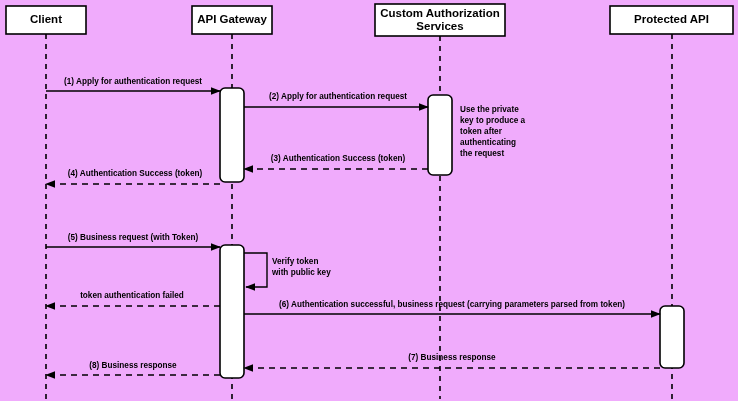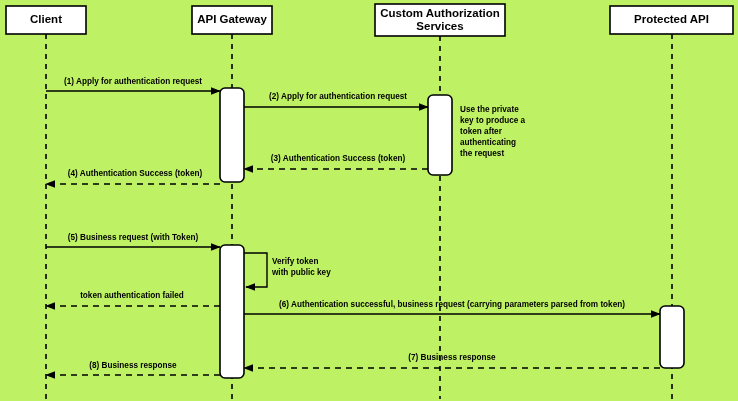--- a/index.html
+++ b/index.html
@@ -8,21 +8,21 @@
     padding: 0;
     background: #ffffff;
   }
   body {
     font-family: "Liberation Sans", sans-serif;
   }
   #diagram-root {
     position: relative;
     width: 738px;
     height: 401px;
-    background: #bef264;
+    background: #f0abfc;
     overflow: hidden;
   }
   svg.seq {
     display: block;
     width: 738px;
     height: 401px;
   }
   .lifeline-box {
     fill: #ffffff;
     stroke: #000000;

